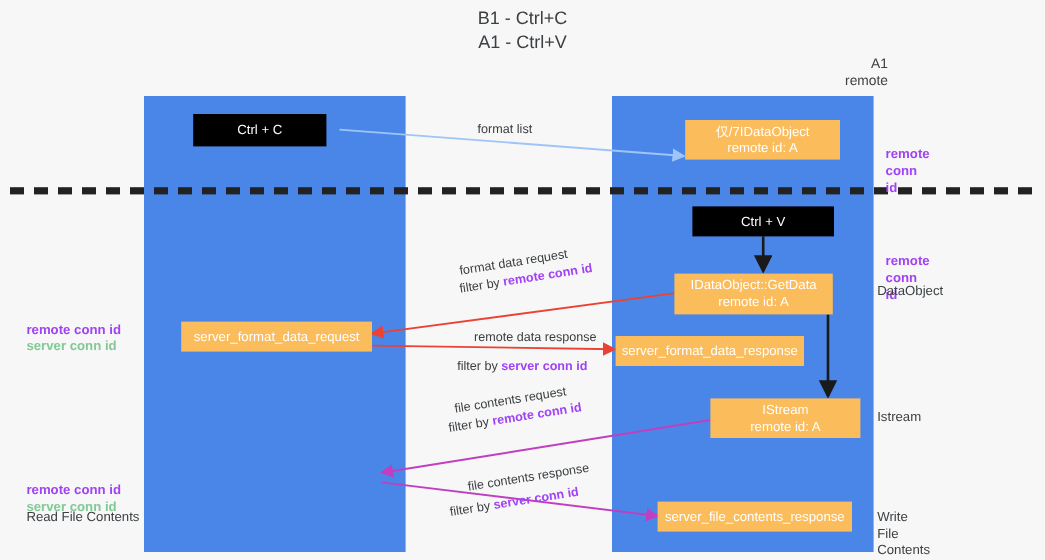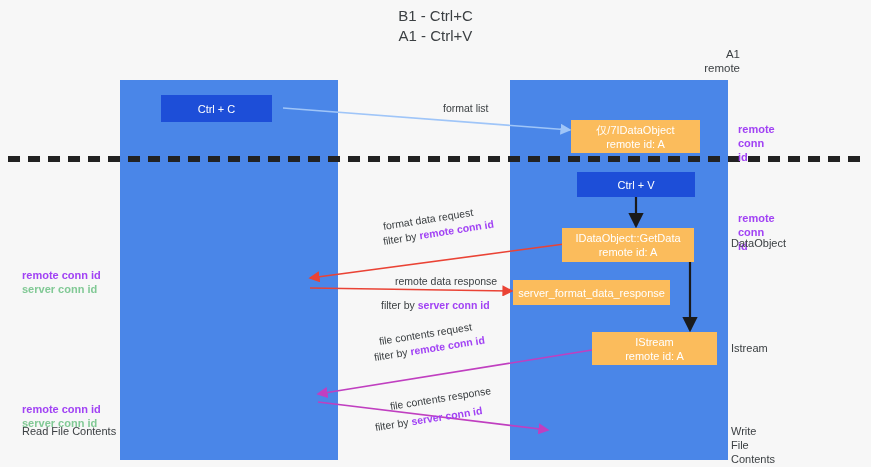--- a/index.html
+++ b/index.html
@@ -66,21 +66,21 @@
     flex-direction: column;
     align-items: center;
     justify-content: center;
     color: #ffffff;
     font-size: 11px;
     line-height: 14px;
     text-align: center;
     white-space: pre-line;
     padding: 2px 4px;
   }
-  .green  { background: #1d4ed8; }
+  .green  { background: #000000; }
   .orange { background: #fbbc5c; }
 
   
   .side-label {
     font-size: 11px;
     color: #3c4043;
     line-height: 14px;
     white-space: pre-line;
   }
   .legend {
@@ -152,37 +152,39 @@
 
     <line x1="592" y1="350" x2="318" y2="394" stroke="#c03fc0" stroke-width="1.6" marker-end="url(#ah-purple)"></line>
 
     <line x1="318" y1="402" x2="548" y2="430" stroke="#c03fc0" stroke-width="1.6" marker-end="url(#ah-purple)"></line>
   </svg>
 
   <div class="abs" id="divider"></div>
 
   <div class="abs node green" style="left:161px; top:95px; width:111px; height:27px;">Ctrl + C</div>
 
-  <div class="abs node orange" style="left:571px; top:120px; width:129px; height:33px;">仅/7IDataObject
+  <div class="abs node orange" style="left:571px; top:100px; width:129px; height:33px;">仅/7IDataObject
 remote id: A</div>
 
   <div class="abs node green" style="left:577px; top:172px; width:118px; height:25px;">Ctrl + V</div>
 
   <div class="abs node orange" style="left:562px; top:228px; width:132px; height:34px;">IDataObject::GetData
 remote id: A</div>
 
+  <div class="abs node orange" style="left:151px; top:268px; width:159px; height:25px;">server_format_data_request</div>
 
   <div class="abs node orange" style="left:513px; top:280px; width:157px; height:25px;">server_format_data_response</div>
 
   <div class="abs node orange" style="left:592px; top:332px; width:125px; height:33px;">IStream
 remote id: A</div>
 
 
-
-  <div class="abs edge-label" style="left:398px; top:101px;margin-left:45px;">format list</div>
+  <div class="abs node orange" style="left:548px; top:418px; width:162px; height:25px;">server_file_contents_response</div>
+
+  <div class="abs edge-label" style="left:398px; top:101px;">format list</div>
 
   <div class="abs edge-label rot-up" style="left:383px; top:219px;">format data request</div>
   <div class="abs edge-label rot-up" style="left:383px; top:234px;"><span>filter by </span><span class="hl-remote">remote conn id</span></div>
 
   <div class="abs edge-label" style="left:395px; top:274px;">remote data response</div>
   <div class="abs edge-label" style="left:381px; top:298px;"><span>filter by </span><span class="hl-server">server conn id</span></div>
 
   <div class="abs edge-label rot-up" style="left:379px; top:334px;">file contents request</div>
   <div class="abs edge-label rot-up" style="left:374px; top:350px;"><span>filter by </span><span class="hl-remote">remote conn id</span></div>
 

